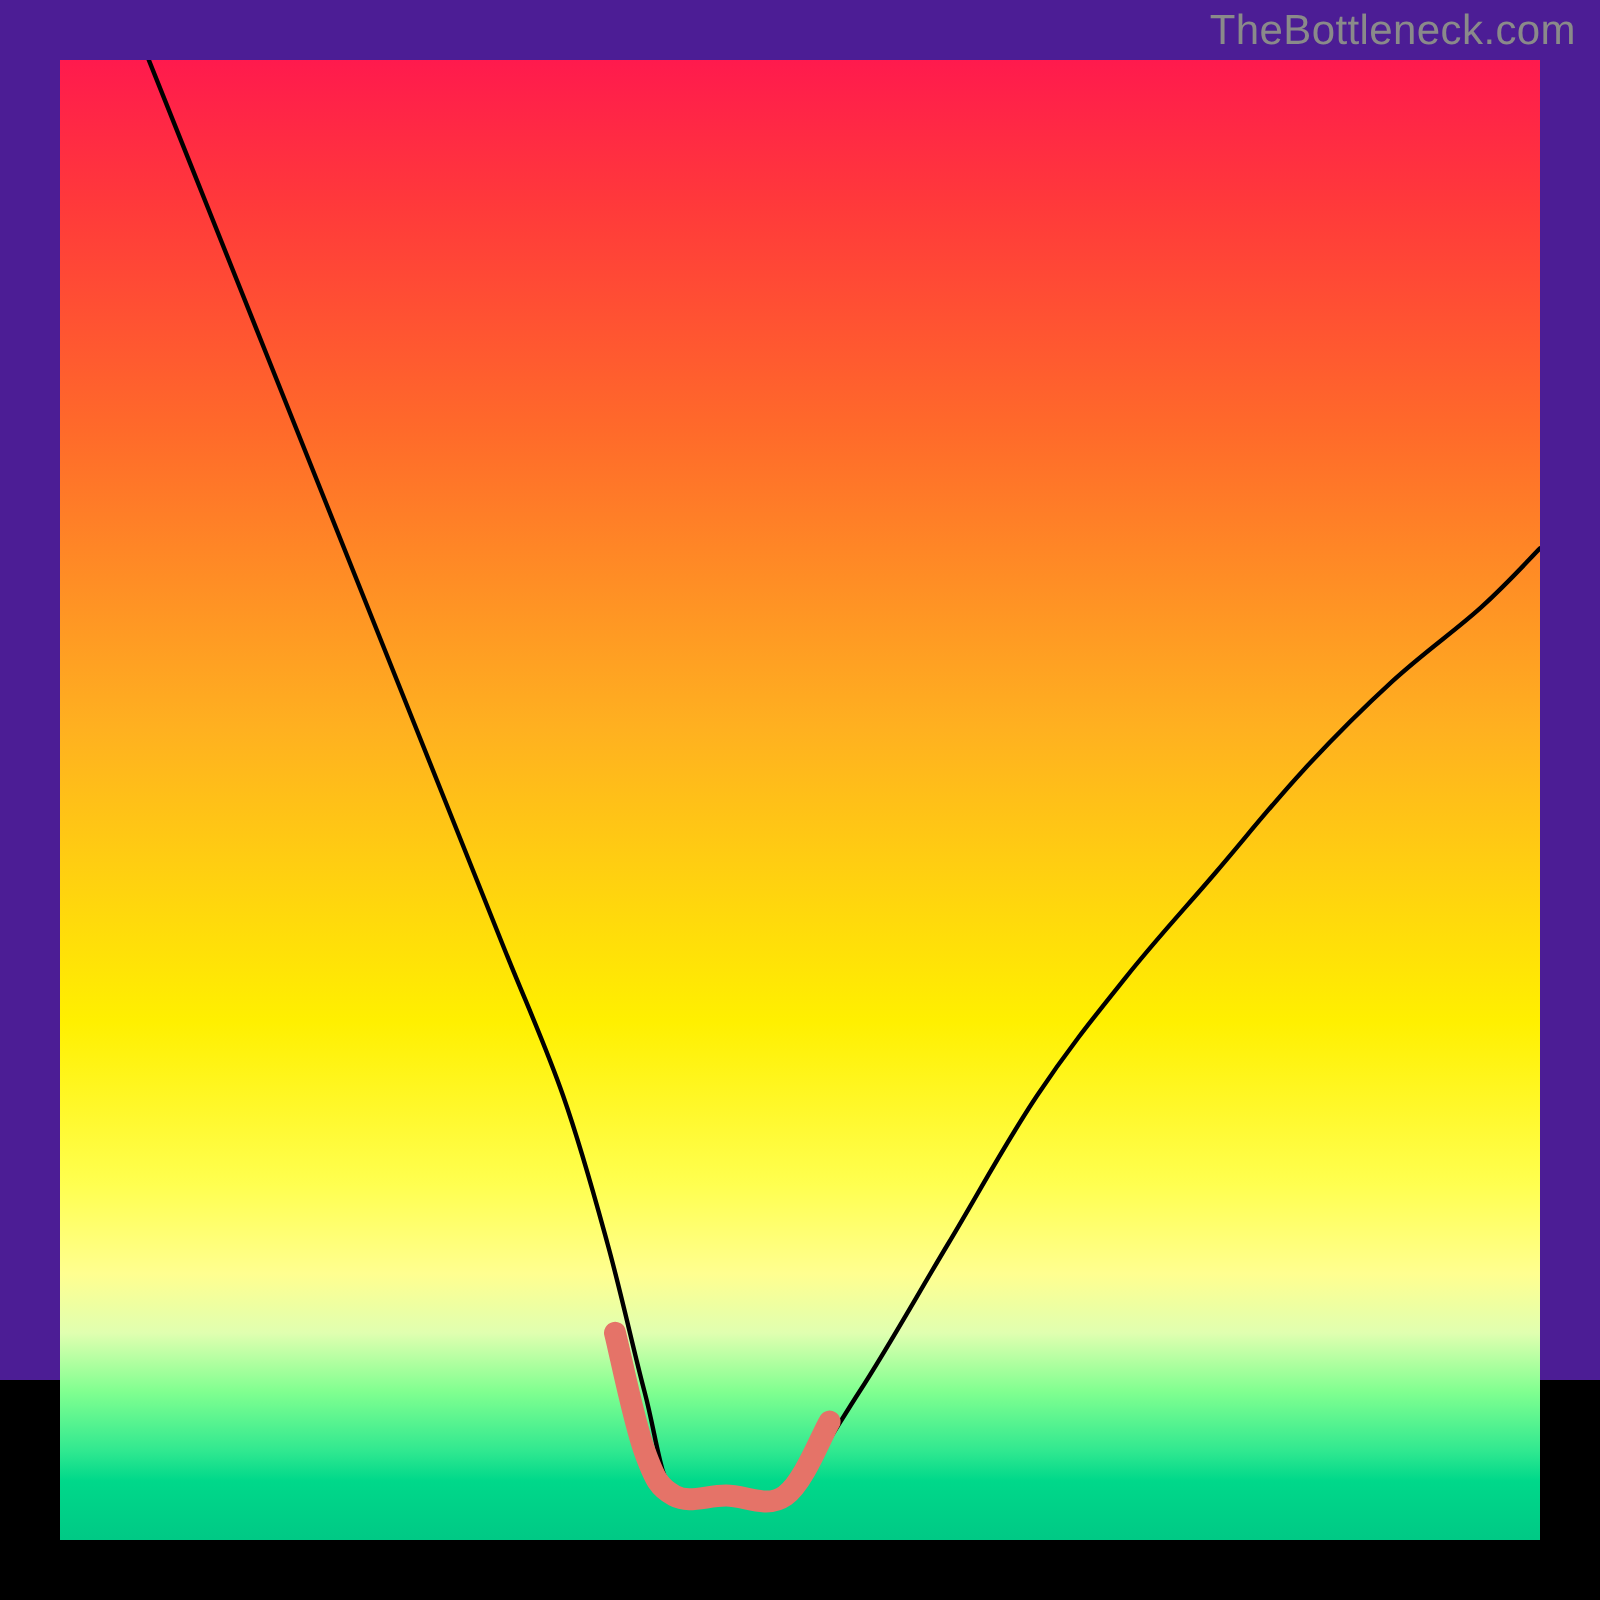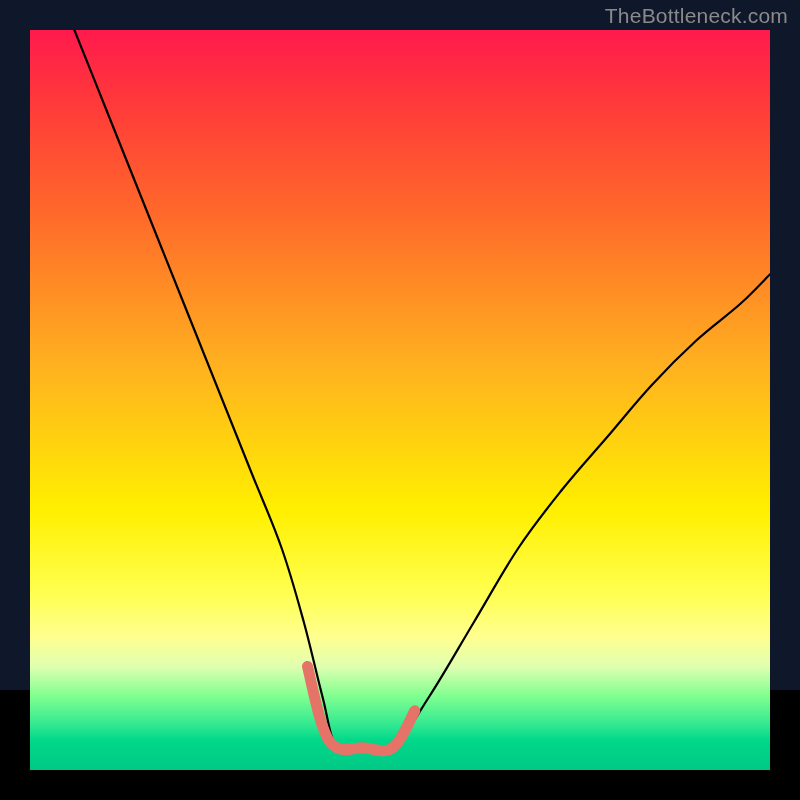--- a/index.html
+++ b/index.html
@@ -8,21 +8,21 @@
     width: 800px;
     height: 800px;
     background: #000;
     overflow: hidden;
     font-family: Arial, Helvetica, sans-serif;
   }
   .frame {
     position: relative;
     width: 800px;
     height: 690px;
-    background: #0f172a;
+    background: #4c1d95;
   }
   .plot-area {
     position: absolute;
     left: 30px;
     top: 30px;
     width: 740px;
     height: 740px;
     background: linear-gradient(to bottom,
       #ff1a4d 0%,
       #ff3a3a 10%,

